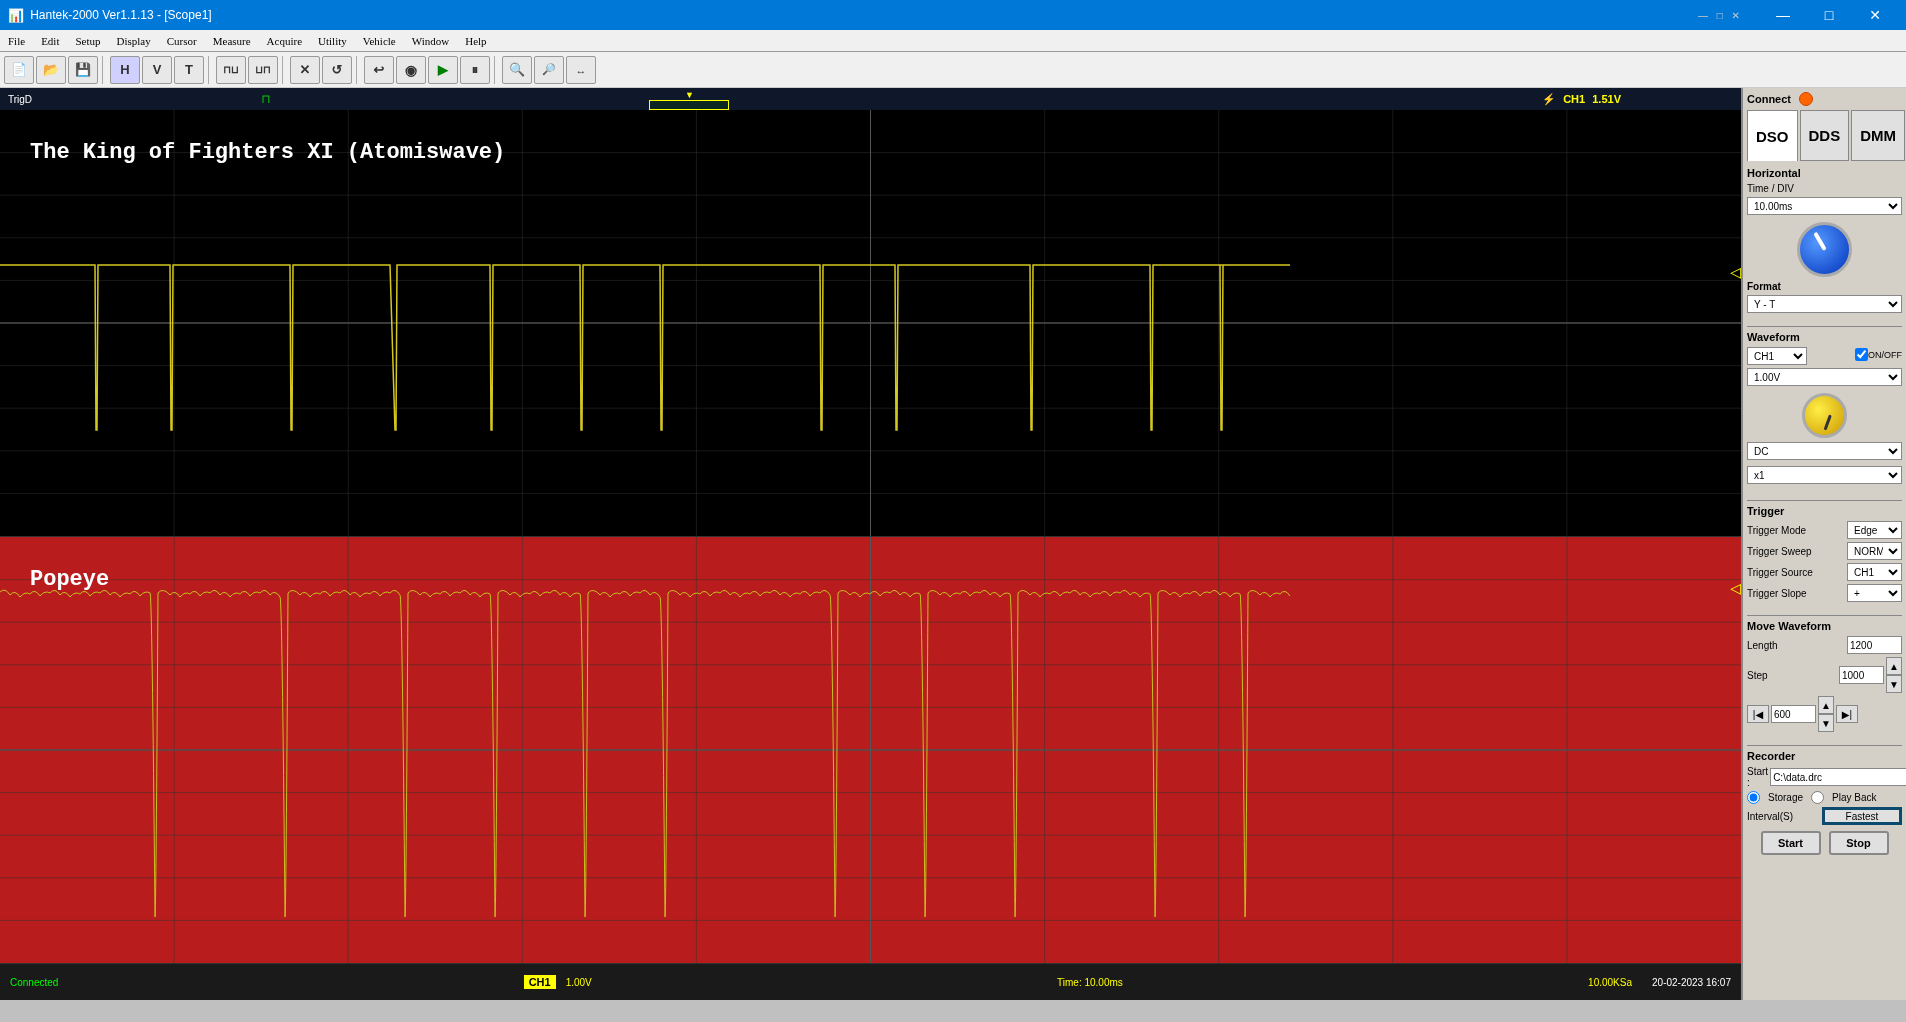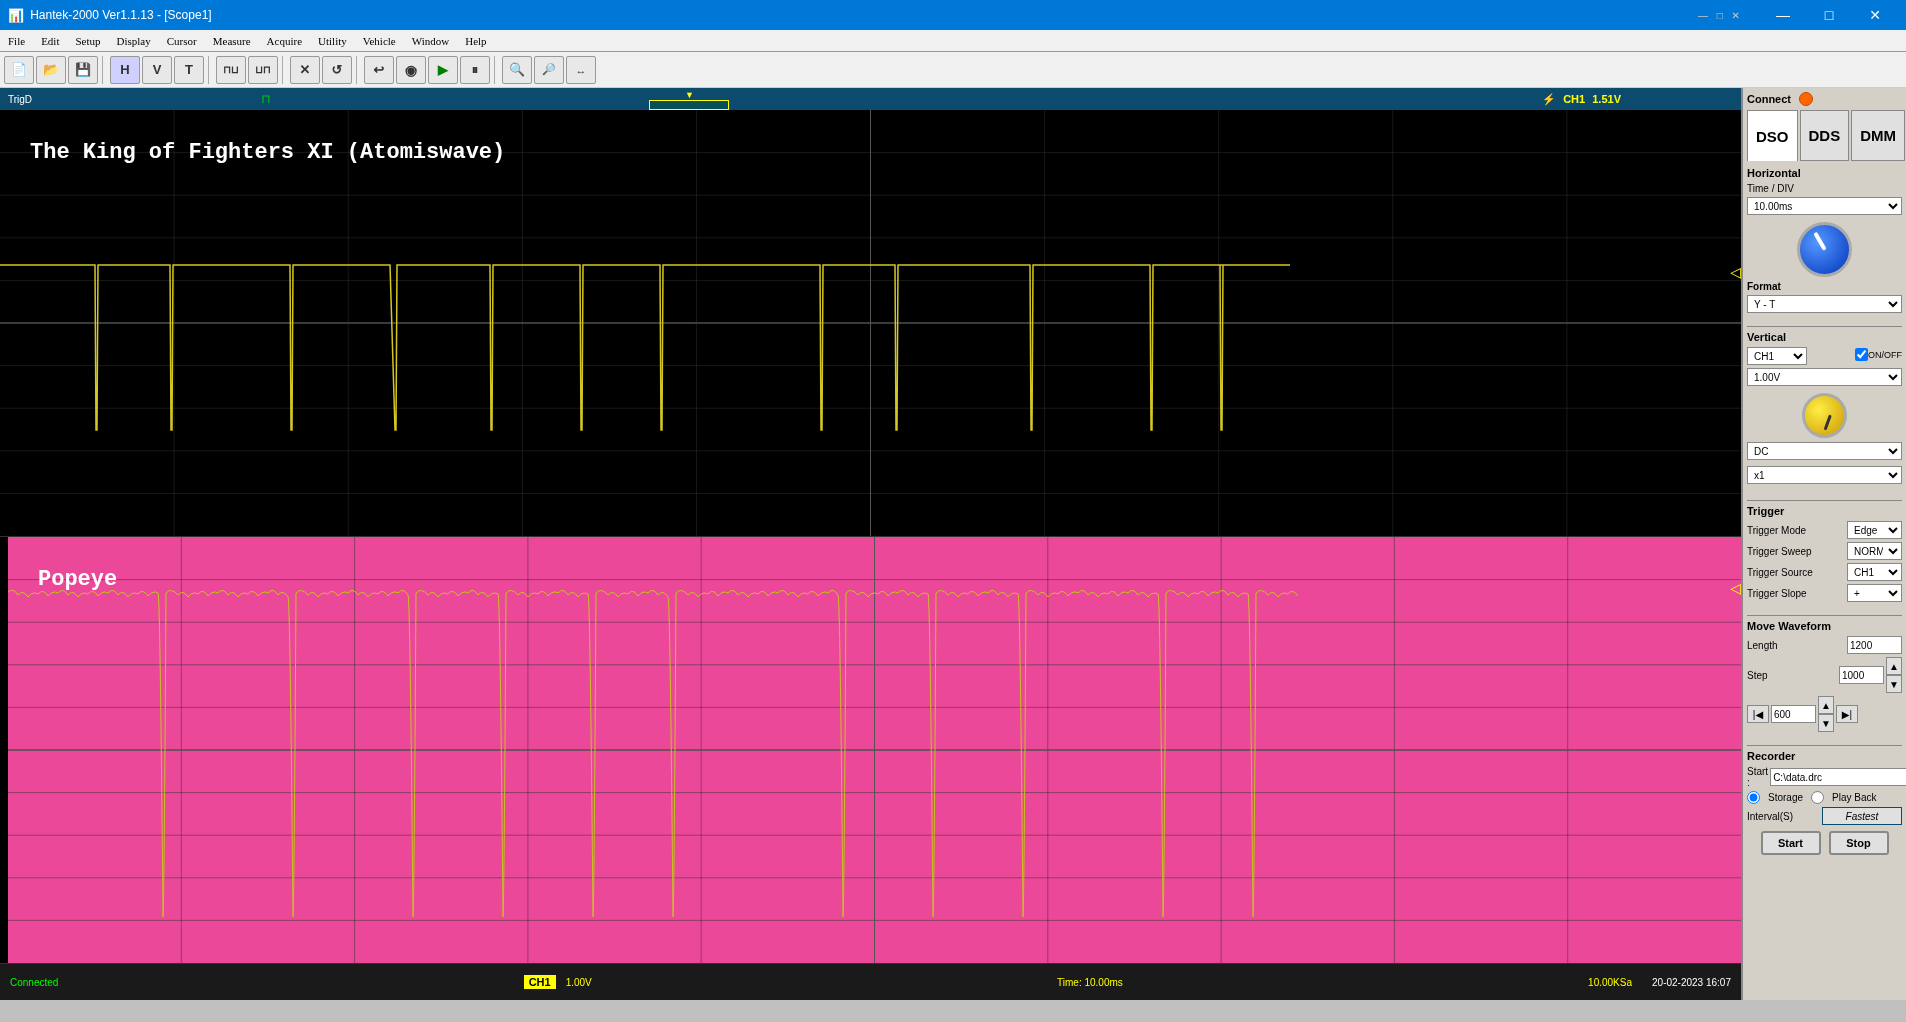--- a/index.html
+++ b/index.html
@@ -77,21 +77,21 @@
       flex: 1;
       background: #000;
       position: relative;
       display: flex;
       flex-direction: column;
     }
 
     
     #scope-topbar {
       height: 22px;
-      background: #0c4a6e;
+      background: #0f172a;
       display: flex;
       align-items: center;
       padding: 0 8px;
       color: #00ff00;
       font-size: 11px;
       position: relative;
     }
     .trig-info { color: #ffffff; margin-right: 20px; font-size: 10px; }
     .ch1-info { position: absolute; right: 120px; color: #ffff00; font-size: 11px; font-weight: bold; }
 
@@ -100,23 +100,22 @@
       flex: 1;
       position: relative;
       border-bottom: 1px solid #333;
       background: #000;
       overflow: hidden;
     }
     
     #ch2-panel {
       flex: 1;
       position: relative;
-      background: #ec4899;
+      background: #b91c1c;
       overflow: hidden;
-      margin-left: 8px;
     }
 
     .channel-label {
       position: absolute;
       left: 30px;
       top: 30px;
       color: #ffffff;
       font-family: 'Courier New', monospace;
       font-size: 22px;
       font-weight: bold;
@@ -369,25 +368,25 @@
     }
     .start-stop-row {
       display: flex;
       gap: 8px;
       justify-content: center;
       margin-top: 6px;
     }
 
     .fastest-btn {
       width: 80px; height: 18px;
-      border: 1px solid #0c4a6e;
+      border: 3px solid #0c4a6e;
       background: #e0e0e0;
       font-size: 10px;
       cursor: pointer;
-      display: flex; align-items: center; justify-content: center; font-style: italic;
+      display: flex; align-items: center; justify-content: center;
     }
     .interval-row {
       display: flex; align-items: center; justify-content: space-between;
       margin-bottom: 3px;
     }
   </style>
 </head>
 <body>
 
 <div id="titlebar">
@@ -640,21 +639,21 @@
       </div>
       <select class="form-select-full">
         <option>Y - T</option>
         <option>X - Y</option>
       </select>
     </div>
 
     <div class="divider"></div>
 
     <div class="panel-section">
-      <div class="section-title">Vertical</div>
+      <div class="section-title">Waveform</div>
       <div class="form-row">
         <select class="form-select" style="width:60px;">
           <option>CH1</option>
           <option>CH2</option>
         </select>
         <div class="checkbox-row">
           <input type="checkbox" checked="" style="">
           <span class="form-label" style="font-size:9px;">ON/OFF</span>
         </div>
       </div>

